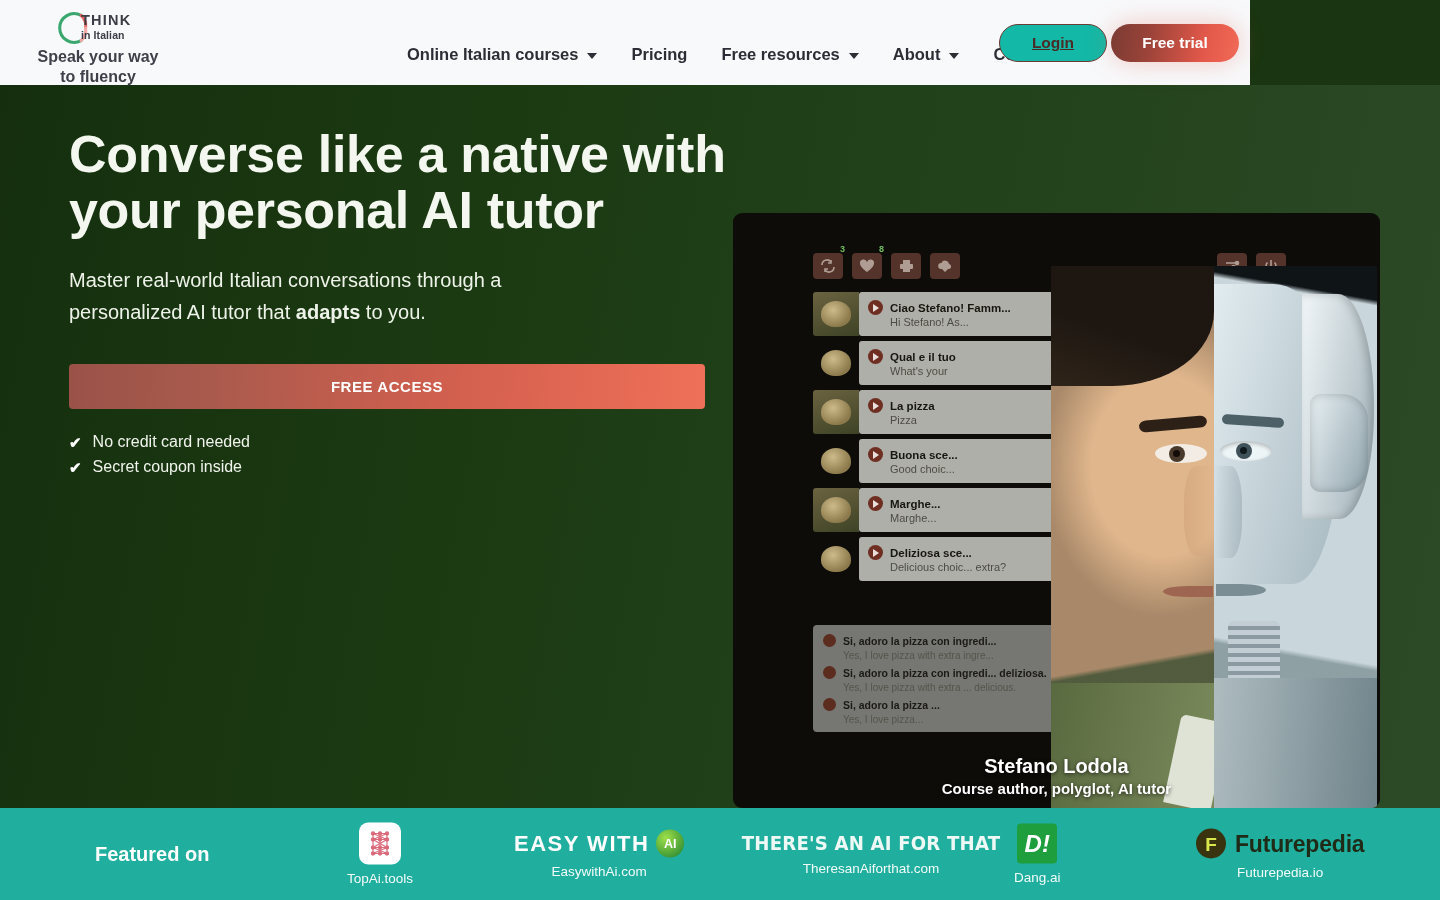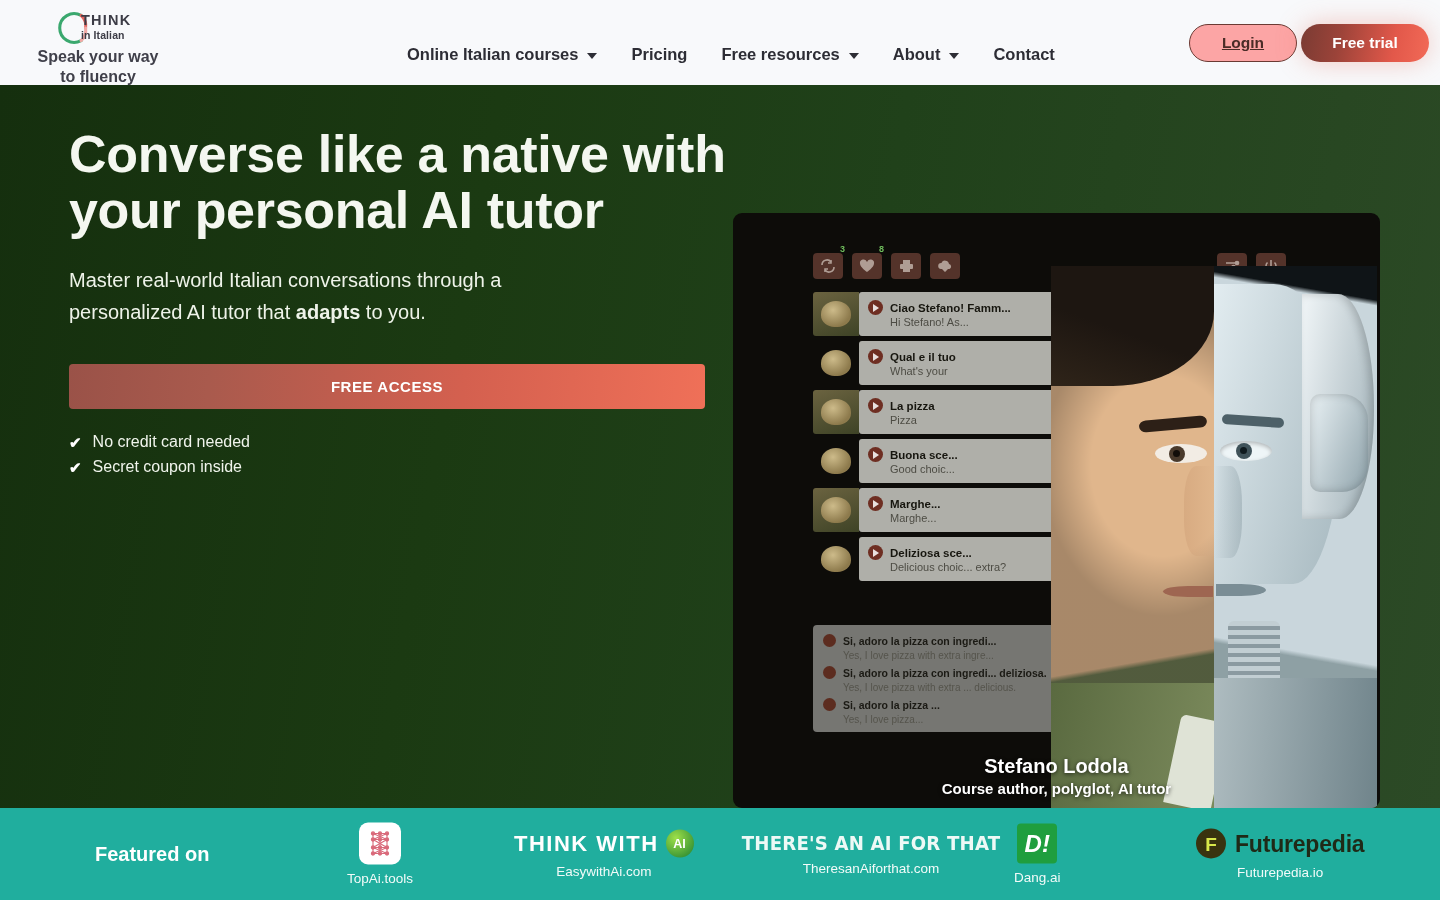--- a/index.html
+++ b/index.html
@@ -6,21 +6,21 @@
   html, body {
     width: 1440px; height: 900px;
     font-family: "Liberation Sans", sans-serif;
     overflow: hidden;
     background: #1a3511;
   }
 
   
   .header {
     position: absolute; top: 0; left: 0;
-    width: 1440px; height: 85px;
+    width: 1250px; height: 85px;
     background: #f8f9fb;
     display: flex; align-items: center;
     z-index: 30;
   }
   .logo-wrap {
     position: absolute; left: 52px; top: 8px;
     width: 92px; display: flex; flex-direction: column;
     align-items: center; gap: 1px;
   }
   .logo-mark { position: relative; width: 86px; height: 40px; }
@@ -55,21 +55,21 @@
     width: 0; height: 0;
     border-left: 5px solid transparent;
     border-right: 5px solid transparent;
     border-top: 6px solid #2d2d35;
     margin-top: 3px;
   }
 
   .btn-login {
     position: absolute; right: 143px; top: 24px;
     width: 108px; height: 38px; border-radius: 19px;
-    border: 1.6px solid #6b3a33; background: #fca5a5;
+    border: 1.6px solid #6b3a33; background: #14b8a6;
     color: #4a2c27; font-size: 15.5px; font-weight: 700;
     display: flex; align-items: center; justify-content: center;
     cursor: pointer;
     text-decoration: underline;
   }
   .btn-trial {
     position: absolute; right: 11px; top: 24px;
     width: 128px; height: 38px; border-radius: 19px;
     border: none; color: #fff; font-size: 15.5px; font-weight: 700;
     background: linear-gradient(100deg, #7a3b33 0%, #9b4339 30%, #e2584a 72%, #f26a57 100%);
@@ -647,21 +647,21 @@
         <circle cx="8" cy="25" r="1.6" fill="#d9697a"></circle>
           <circle cx="15" cy="25" r="1.6" fill="#d9697a"></circle>
           <circle cx="22" cy="25" r="1.6" fill="#d9697a"></circle>
       </svg>
     </div>
     <div class="feat-cap">TopAi.tools</div>
   </div>
 
   <div class="feat-item" style="left:514px">
     <div class="easy-logo">
-      <span>THINK WITH</span>
+      <span>EASY WITH</span>
       <span class="easy-badge">AI</span>
     </div>
     <div class="feat-cap">EasywithAi.com</div>
   </div>
 
   <div class="feat-item" style="left:732px">
     <div class="theres-logo">THERE'S AN AI FOR THAT</div>
     <div class="feat-cap">TheresanAiforthat.com</div>
   </div>
 

